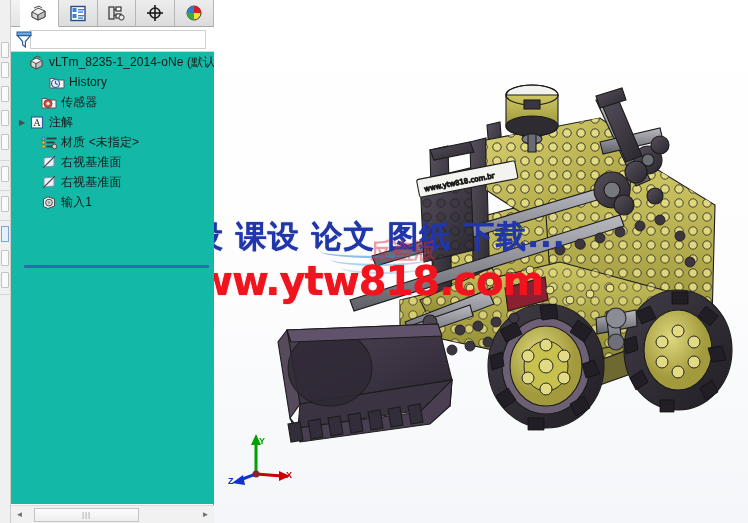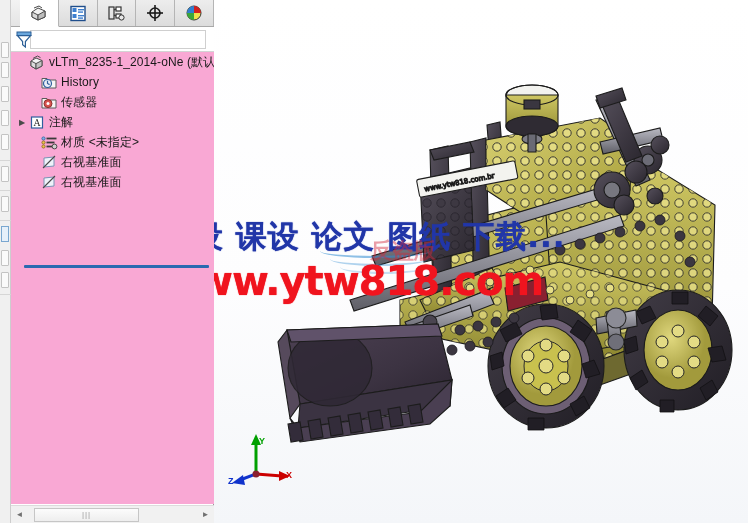--- a/index.html
+++ b/index.html
@@ -73,21 +73,21 @@
   }
   #filter-input {
     border: none; outline: none; background: transparent;
     font-family: "Liberation Sans", sans-serif; font-size: 11px;
     color: #333; width: 150px; padding-left: 3px; height: 16px;
   }
 
   
   #fm-tree {
     position: absolute; left: 0; top: 52px; width: 203px; height: 452px;
-    background: #f9a8d4; overflow: hidden; text-align: right;
+    background: #14b8a6; overflow: hidden; text-align: right;
   }
   .tree-row {
     display: flex; align-items: center; height: 20px;
     font-size: 12px; color: #1a1a1a; white-space: nowrap;
     cursor: default;
   }
   .tree-row .twisty {
     width: 12px; min-width: 12px; height: 20px;
     display: flex; align-items: center; justify-content: center;
   }
@@ -497,21 +497,21 @@
           <svg width="16" height="15" viewBox="0 0 16 15">
             <path d="M2 6 L7 3 L13 5.5 L13 11 L7 14 L2 11 Z" fill="#f4f4f4" stroke="#505050" stroke-width="1"></path>
             <path d="M2 6 L7 8.6 L7 14 L2 11 Z" fill="#dcdcdc" stroke="#505050" stroke-width="1"></path>
             <path d="M7 8.6 L13 5.5 L13 11 L7 14 Z" fill="#c2c2c2" stroke="#505050" stroke-width="1"></path>
             <path d="M4 3.4 L8.5 1 L11.5 2.6" fill="none" stroke="#505050" stroke-width="1"></path>
           </svg>
         </span>
         <span class="tlabel">vLTm_8235-1_2014-oNe  (默认</span>
       </div>
 
-      <div class="tree-row" style="padding-left:17px;">
+      <div class="tree-row" style="padding-left:6px;margin-left:19px;">
         <span class="twisty"></span>
         <span class="tico">
           <svg width="16" height="15" viewBox="0 0 16 15">
             <path d="M1 3.5 L6 3.5 L7.2 5 L15 5 L15 13 L1 13 Z" fill="#f6f6f6" stroke="#5a5a5a" stroke-width="1"></path>
             <circle cx="6.5" cy="8.5" r="4" fill="#e8eef7" stroke="#2f5f9e" stroke-width="1.2"></circle>
             <path d="M6.5 5.8 L6.5 8.5 L8.6 9.6" fill="none" stroke="#2f5f9e" stroke-width="1.2"></path>
           </svg>
         </span>
         <span class="tlabel">History</span>
       </div>
@@ -572,20 +572,31 @@
         <span class="tico">
           <svg width="16" height="15" viewBox="0 0 16 15">
             <path d="M3 3 L13 2 L13 11 L3 12 Z" fill="#eef3fa" stroke="#7a93b5" stroke-width="1"></path>
             <line x1="2" y1="13" x2="14" y2="1" stroke="#4a4a4a" stroke-width="1.1"></line>
           </svg>
         </span>
         <span class="tlabel">右视基准面</span>
       </div>
 
 
+      <div class="tree-row" style="padding-left:17px;">
+        <span class="twisty"></span>
+        <span class="tico">
+          <svg width="16" height="15" viewBox="0 0 16 15">
+            <path d="M2.5 4 L7 1.8 L13.5 4 L13.5 11 L7 13.5 L2.5 11.5 Z" fill="#f2f2f2" stroke="#4a4a4a" stroke-width="1"></path>
+            <circle cx="8" cy="7.6" r="3.4" fill="#dcdcdc" stroke="#4a4a4a" stroke-width="1"></circle>
+            <circle cx="8" cy="7.6" r="1.3" fill="#9a9a9a"></circle>
+          </svg>
+        </span>
+        <span class="tlabel">输入1</span>
+      </div>
 
       <div id="rollback-bar" style="top:213px;"></div>
     </div>
 
     <div id="tree-hscroll">
       <div class="hs-arrow">◄</div>
       <div id="hs-track">
         <div id="hs-thumb">|||</div>
       </div>
       <div class="hs-arrow">►</div>

